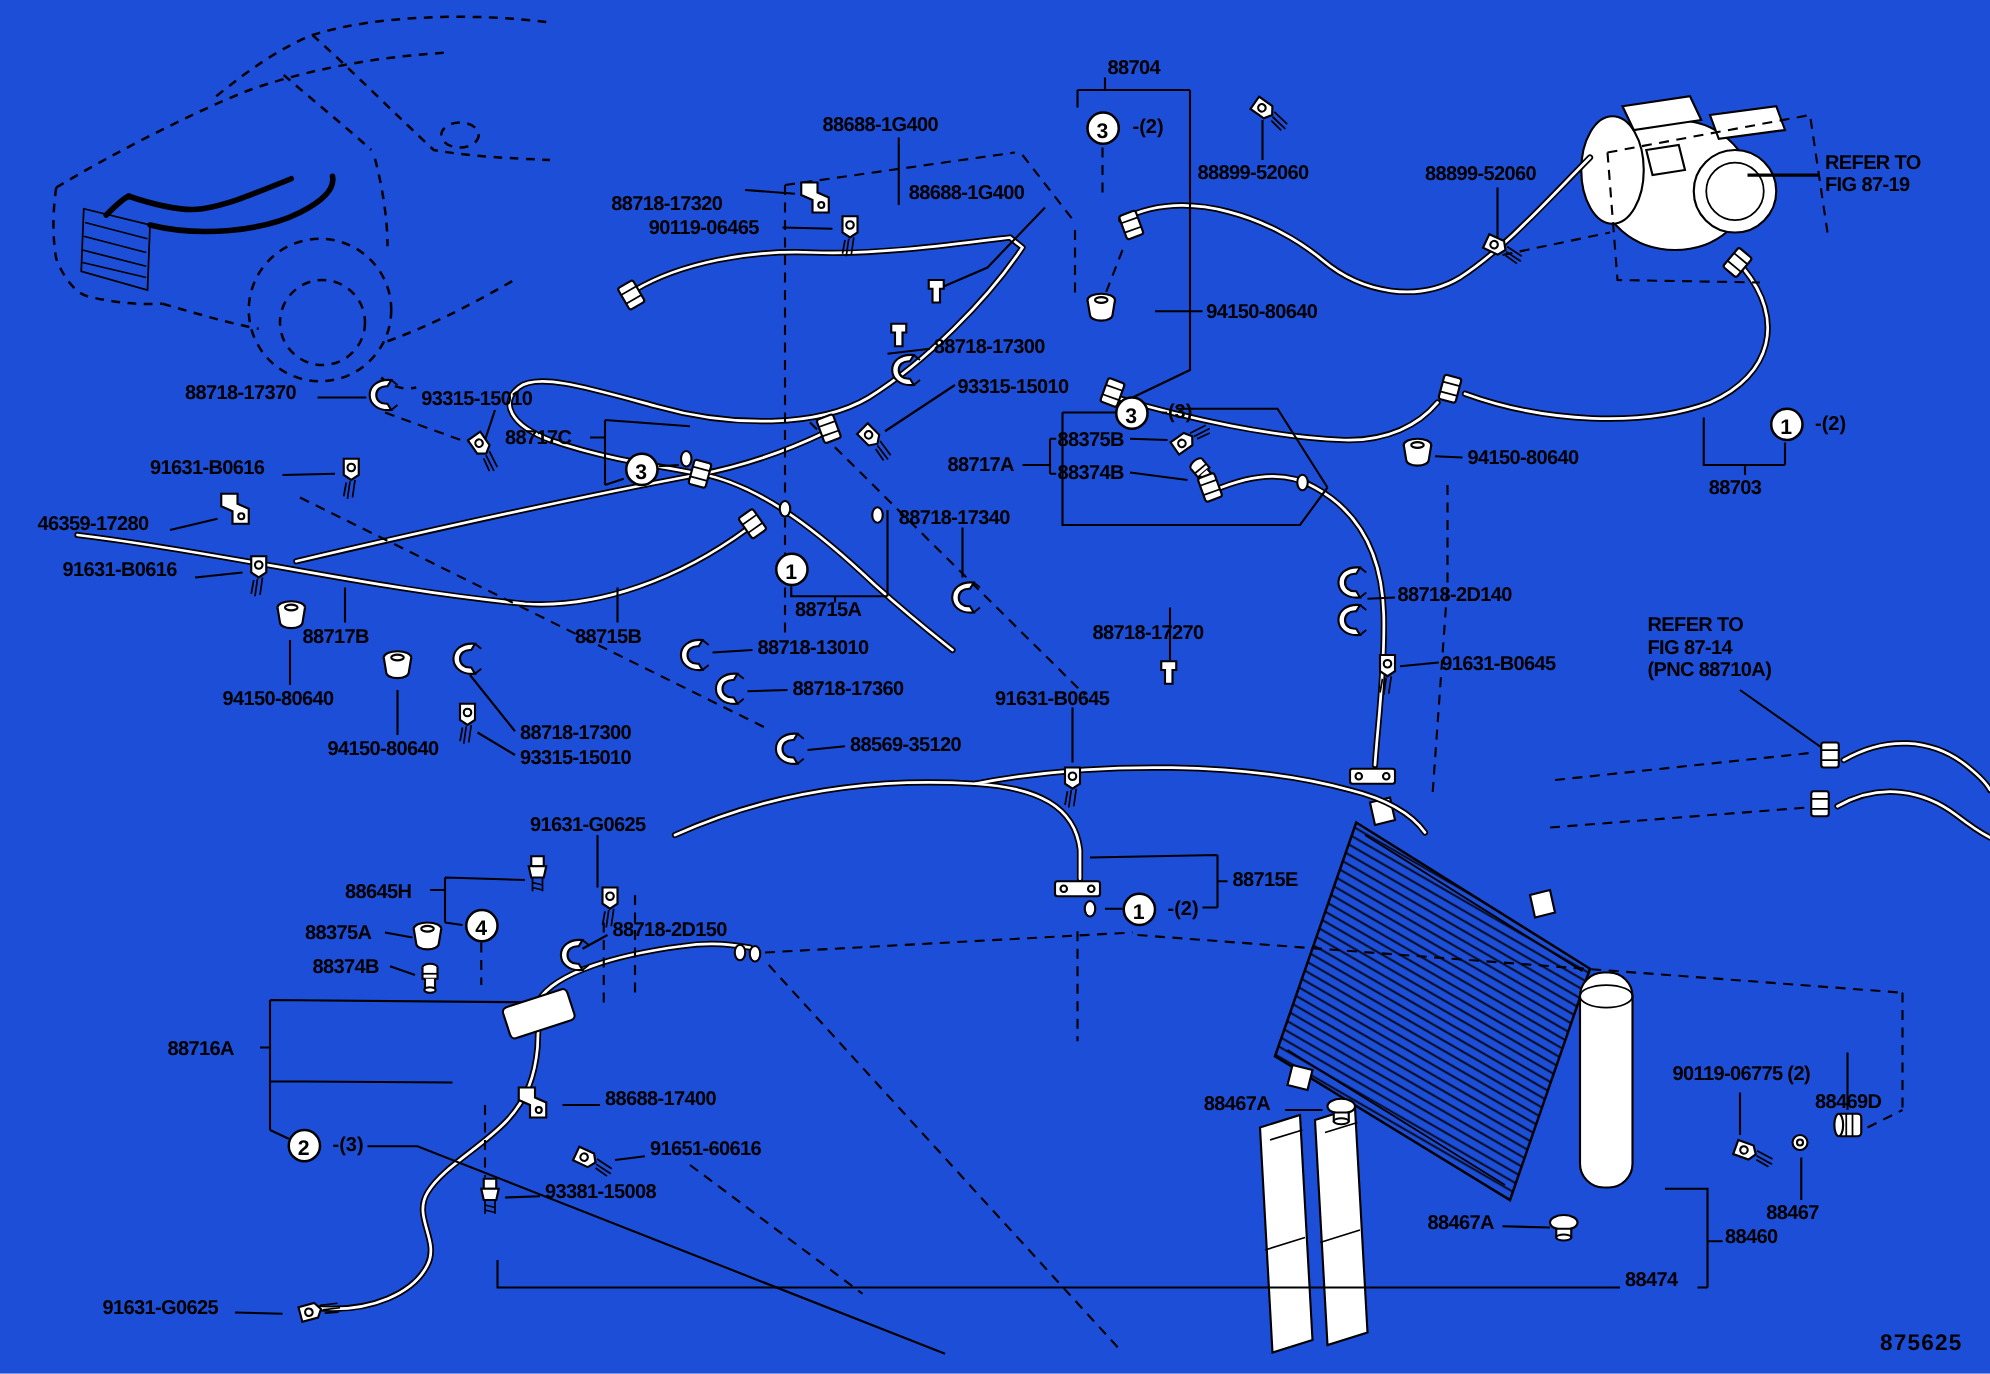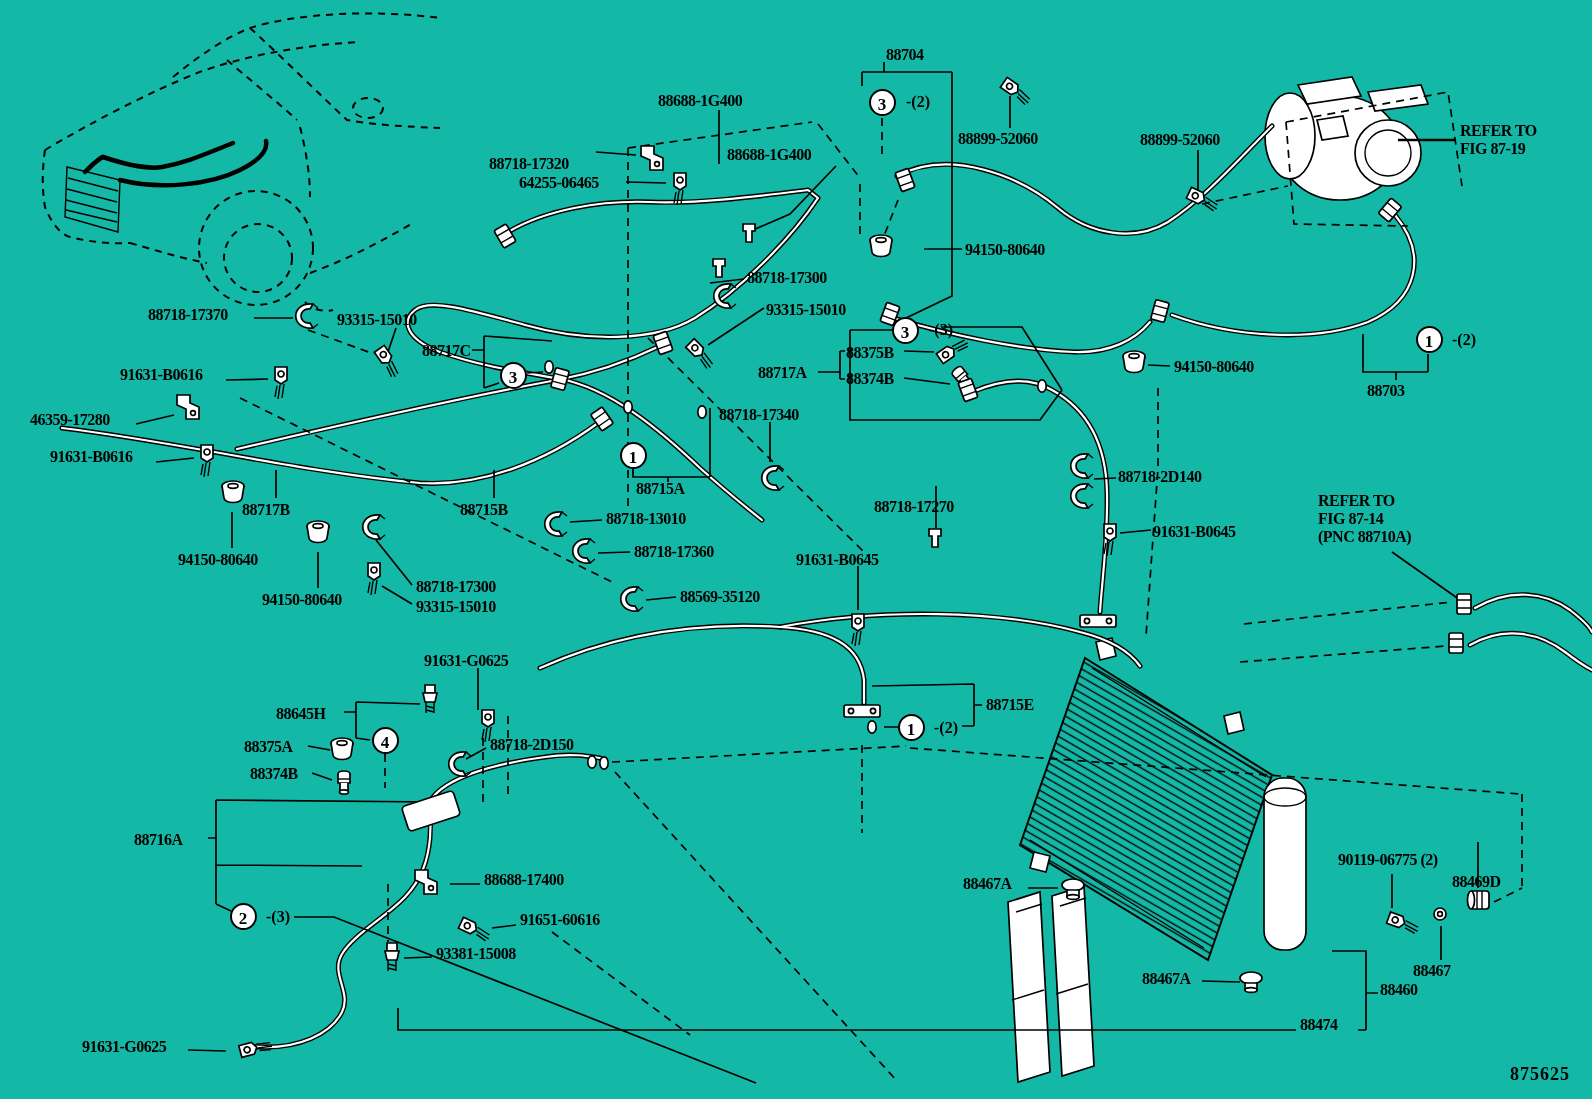--- a/index.html
+++ b/index.html
@@ -1,17 +1,17 @@
 <!DOCTYPE html>
 <html><head>
 <meta charset="utf-8">
 <style>
   html,body{margin:0;padding:0;background:#ffffff;}
-  #stage{position:relative;width:1592px;height:1099px;background:#14b8a6;overflow:hidden;
-         font-family:Liberation Serif, serif;}
+  #stage{position:relative;width:1592px;height:1099px;background:#1d4ed8;overflow:hidden;
+         font-family:Liberation Sans, sans-serif;}
   #art{position:absolute;left:0;top:0;}
   .layer{position:absolute;left:0;top:0;width:100%;height:100%;pointer-events:none;}
   .plabel{position:absolute;font-weight:bold;font-size:16px;line-height:17px;
           letter-spacing:-0.5px;color:#000;white-space:pre;}
   .callout{position:absolute;width:27px;height:27px;border:2.6px solid #000;border-radius:50%;
            background:#fff;font-weight:bold;font-size:17px;line-height:27px;text-align:center;
            color:#000;box-sizing:border-box;}
   .csuffix{position:absolute;font-weight:bold;font-size:16px;color:#000;white-space:pre;}
   .note{position:absolute;font-weight:bold;font-size:16px;line-height:18px;
         letter-spacing:-0.5px;color:#000;white-space:pre;}
@@ -297,27 +297,27 @@
     <rect class="part" x="404" y="798" width="54" height="26" rx="4" transform="rotate(-18 431 811)"></rect>
   </g>
 </svg>
 
 <div class="layer" id="labels-layer">
       <div class="plabel" style="left: 886px; top: 46px;">88704</div>
       <div class="plabel" style="left: 958px; top: 130px;">88899-52060</div>
       <div class="plabel" style="left: 1140px; top: 131px;">88899-52060</div>
       <div class="plabel" style="left: 658px; top: 92px;">88688-1G400</div>
       <div class="plabel" style="left: 489px; top: 155px;">88718-17320</div>
-      <div class="plabel" style="left: 519px; top: 174px;">64255-06465</div>
+      <div class="plabel" style="left: 519px; top: 174px;">90119-06465</div>
       <div class="plabel" style="left: 727px; top: 146px;">88688-1G400</div>
       <div class="plabel" style="left: 747px; top: 269px;">88718-17300</div>
       <div class="plabel" style="left: 965px; top: 241px;">94150-80640</div>
       <div class="plabel" style="left: 148px; top: 306px;">88718-17370</div>
       <div class="plabel" style="left: 337px; top: 311px;">93315-15010</div>
-      <div class="plabel" style="left: 422px; top: 342px; text-align: center;">88717C</div>
+      <div class="plabel" style="left: 404px; top: 342px; text-align: center;">88717C</div>
       <div class="plabel" style="left: 120px; top: 366px;">91631-B0616</div>
       <div class="plabel" style="left: 30px; top: 411px;">46359-17280</div>
       <div class="plabel" style="left: 50px; top: 448px;">91631-B0616</div>
       <div class="plabel" style="left: 766px; top: 301px;">93315-15010</div>
       <div class="plabel" style="left: 846px; top: 344px;">88375B</div>
       <div class="plabel" style="left: 846px; top: 370px;">88374B</div>
       <div class="plabel" style="left: 758px; top: 364px;">88717A</div>
       <div class="plabel" style="left: 719px; top: 406px;">88718-17340</div>
       <div class="plabel" style="left: 1174px; top: 358px;">94150-80640</div>
       <div class="plabel" style="left: 1367px; top: 382px;">88703</div>

